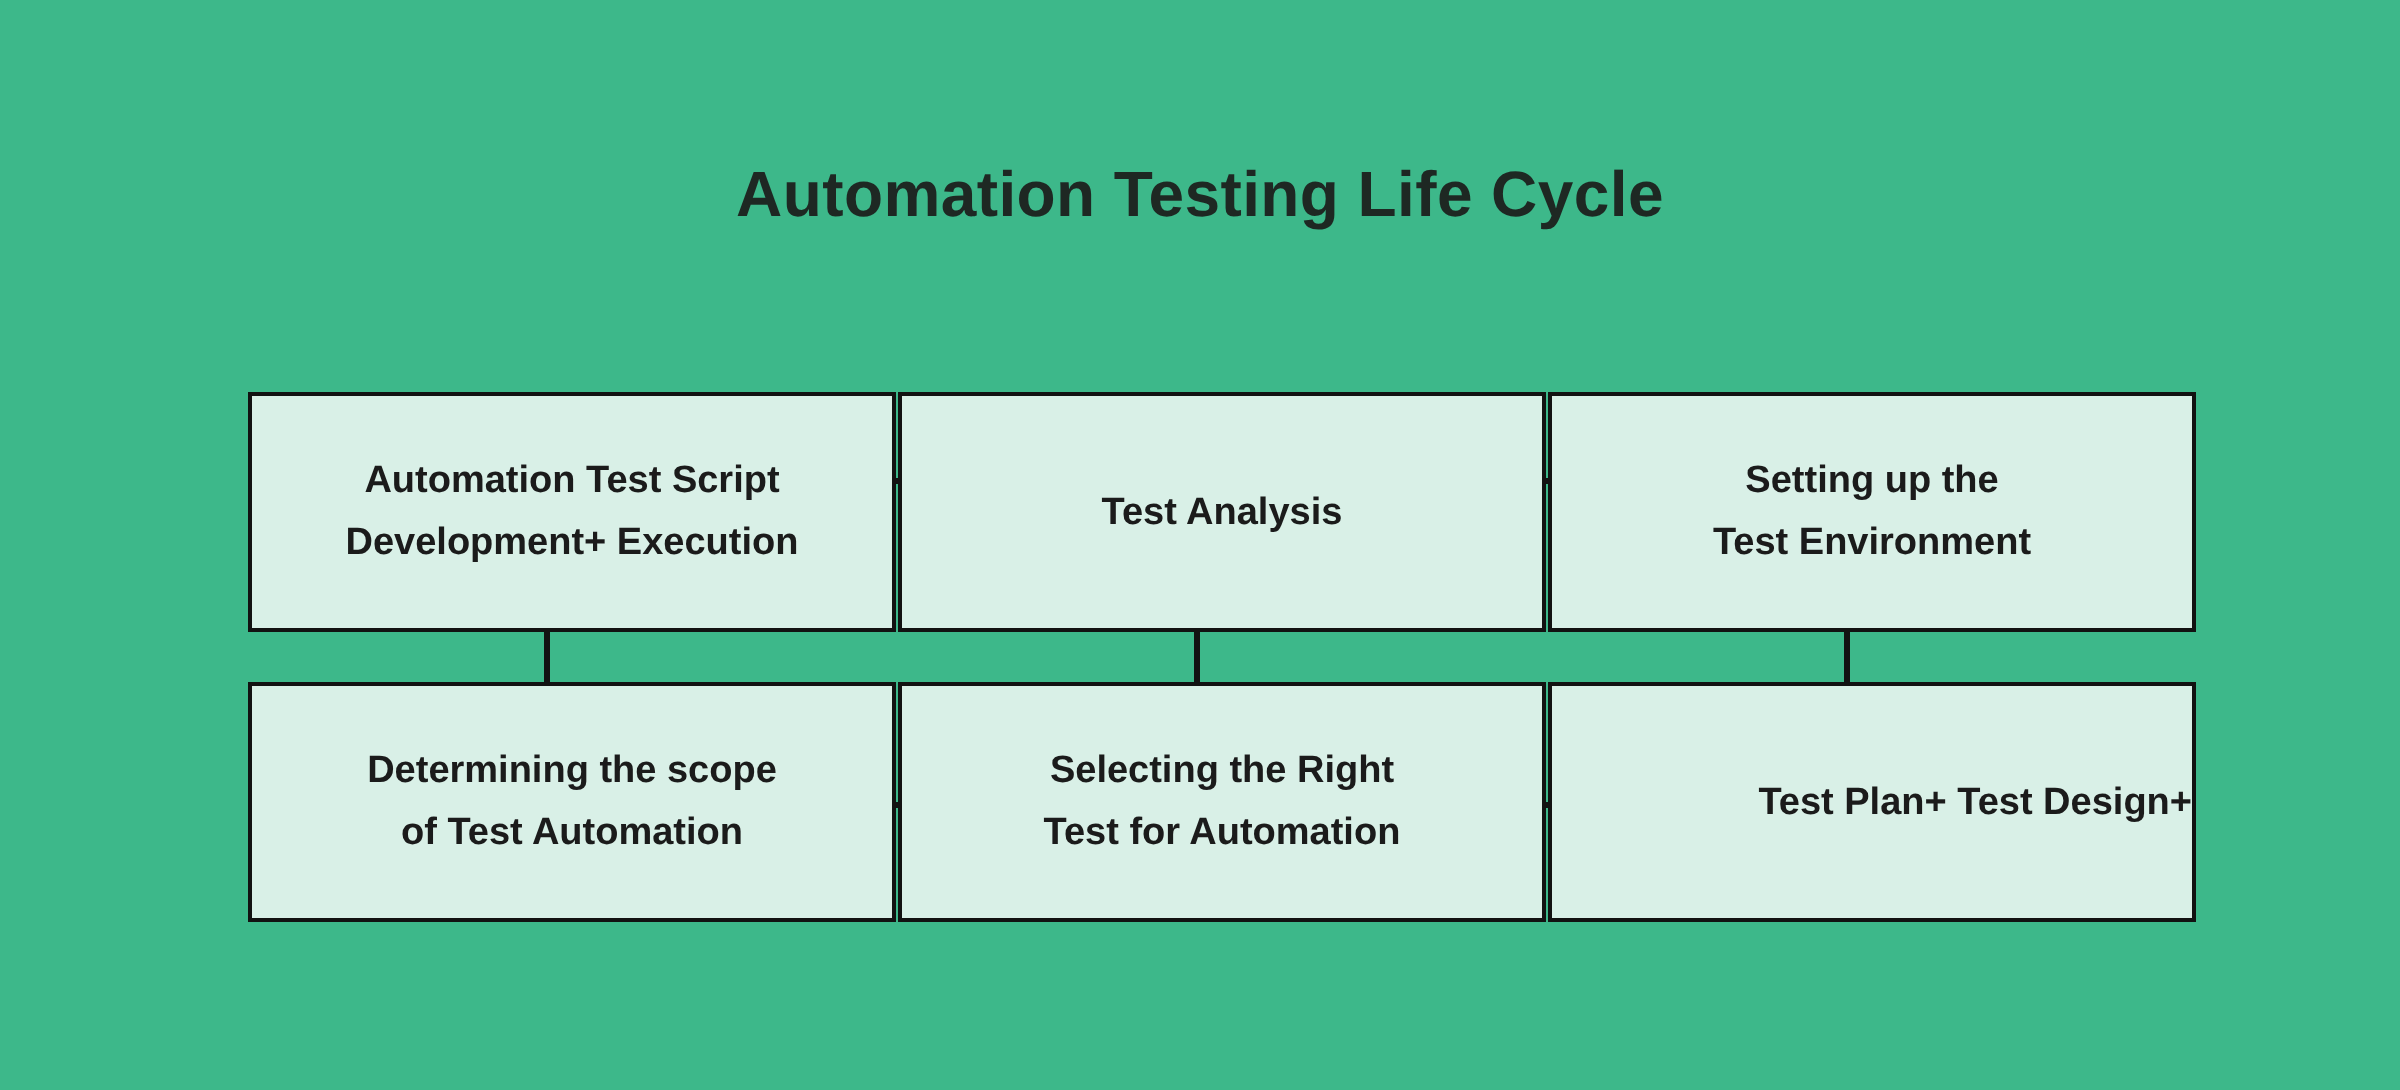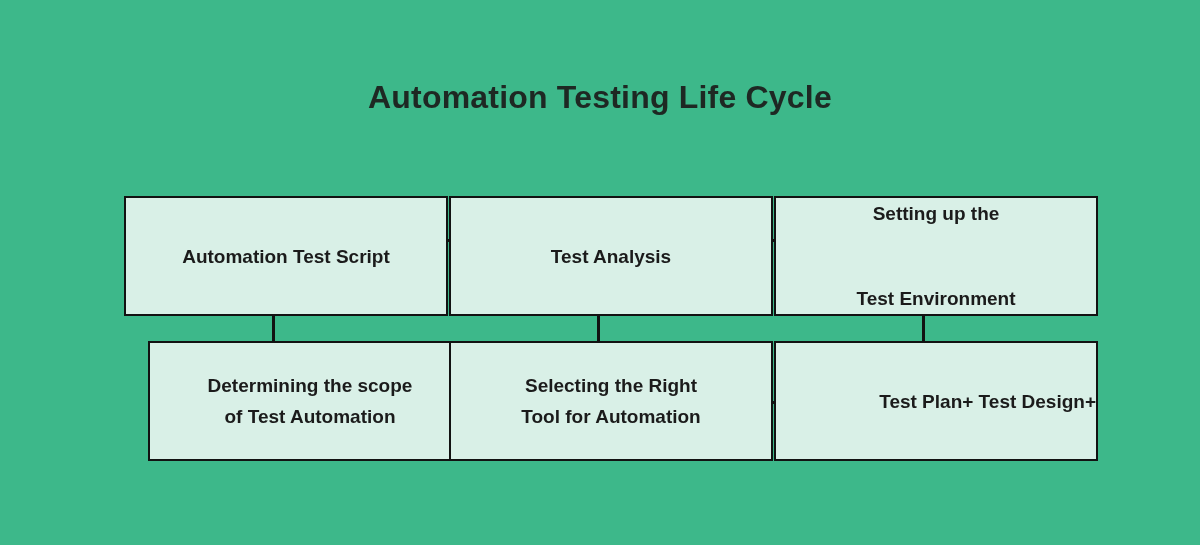--- a/index.html
+++ b/index.html
@@ -51,22 +51,22 @@
     display: block;
     white-space: nowrap;
   }
   .connector {
     position: absolute;
     background: var(--connector, #121212);
   }
   
   .n1 { left: 124px; top: 196px; }
   .n2 { left: 449px; top: 196px; }
-  .n3 { left: 774px; top: 196px; justify-content: space-between; }
-  .n4 { left: 124px; top: 341px; margin-left: 24px; }
+  .n3 { left: 774px; top: 196px; }
+  .n4 { left: 124px; top: 341px; }
   .n5 { left: 449px; top: 341px; }
   .n6 { left: 774px; top: 341px; align-items: flex-end; }
   
   .h12 { left: 424px; top: 239px; width: 25px; height: 3px; }
   .h23 { left: 749px; top: 239px; width: 25px; height: 3px; }
   .h45 { left: 424px; top: 401px; width: 25px; height: 3px; }
   .h56 { left: 749px; top: 401px; width: 25px; height: 3px; }
   
   .v14 { left: 272px; top: 316px; width: 3px; height: 25px; }
   .v25 { left: 597px; top: 316px; width: 3px; height: 25px; }
@@ -82,38 +82,39 @@
   <div class="connector h12"></div>
   <div class="connector h23"></div>
   <div class="connector h45"></div>
   <div class="connector h56"></div>
   <div class="connector v14"></div>
   <div class="connector v25"></div>
   <div class="connector v36"></div>
 
   <div class="node n1">
     <span>Automation Test Script</span>
+    <span>Development+ Execution</span>
   </div>
 
   <div class="node n2">
     <span>Test Analysis</span>
   </div>
 
   <div class="node n3">
     <span>Setting up the</span>
     <span>Test Environment</span>
   </div>
 
   <div class="node n4">
     <span>Determining the scope</span>
     <span>of Test Automation</span>
   </div>
 
   <div class="node n5">
     <span>Selecting the Right</span>
-    <span>Tool for Automation</span>
+    <span>Test for Automation</span>
   </div>
 
   <div class="node n6">
     <span>Test Plan+ Test Design+</span>
   </div>
 
 </div>
 
 </body></html>

